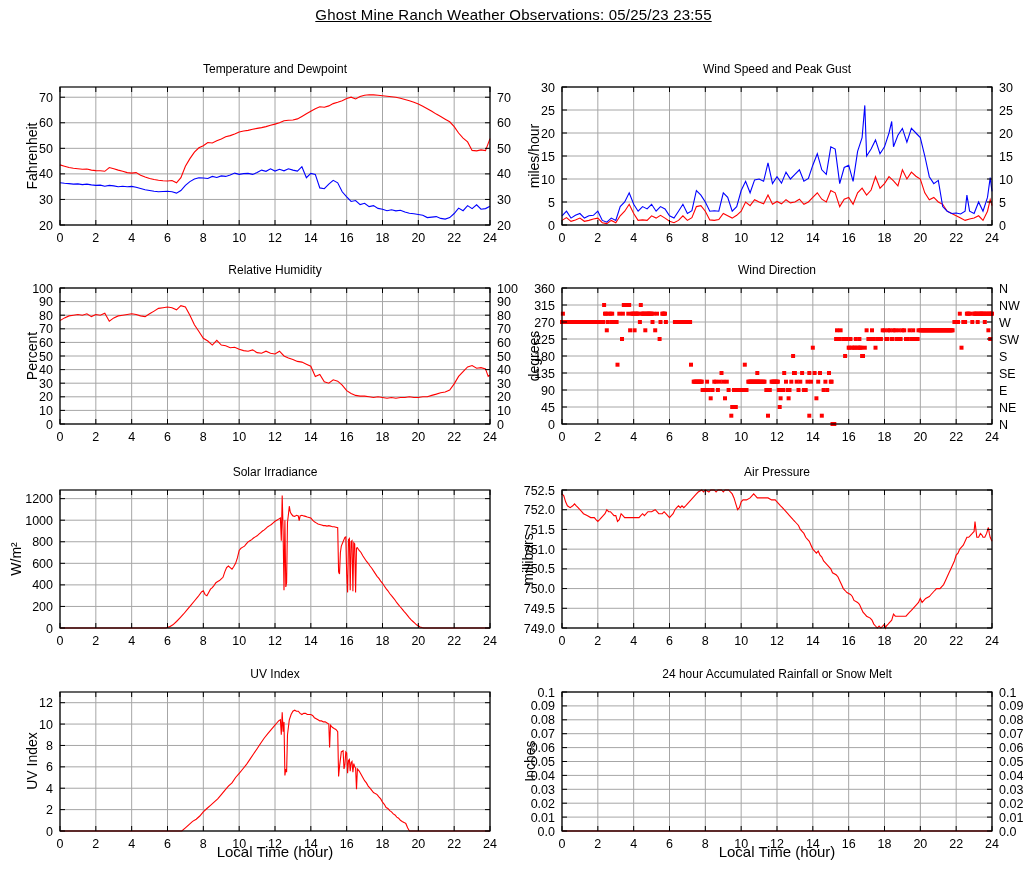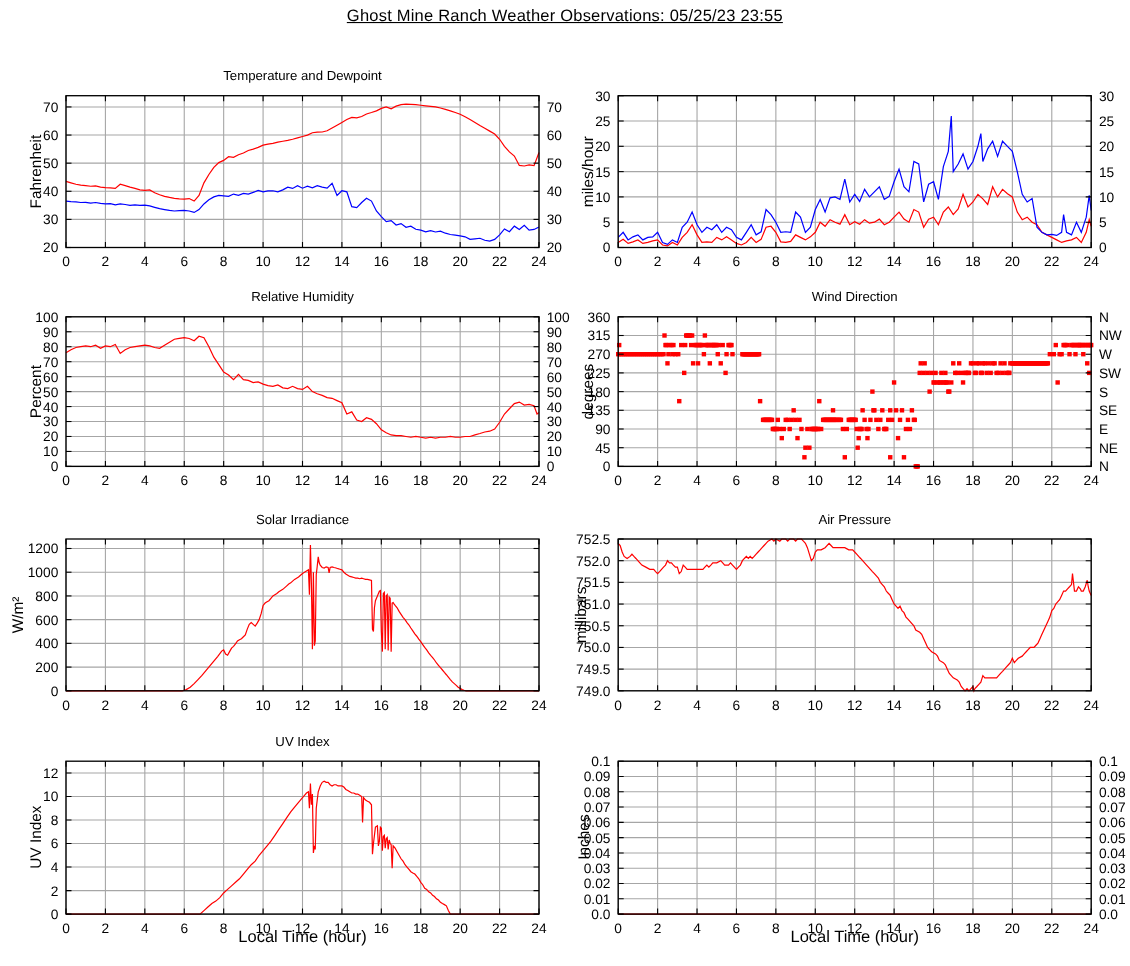--- a/index.html
+++ b/index.html
@@ -1113,25 +1113,27 @@
         <text x="555" y="710.4" text-anchor="end" class="tick">0.09</text>
         <text x="999" y="710.4" text-anchor="start" class="tick">0.09</text>
         <line x1="562" y1="692" x2="567" y2="692" stroke="#000"></line>
         <line x1="992" y1="692" x2="987" y2="692" stroke="#000"></line>
         <text x="555" y="696.5" text-anchor="end" class="tick">0.1</text>
         <text x="999" y="696.5" text-anchor="start" class="tick">0.1</text>
       </g>
     </svg>
 
   <div class="chart-title" style="left:60px;top:62px;width:430px">Temperature and Dewpoint</div>
+  <div class="chart-title" style="left:562px;top:62px;width:430px">Wind Speed and Peak Gust</div>
   <div class="chart-title" style="left:60px;top:263px;width:430px">Relative Humidity</div>
   <div class="chart-title" style="left:562px;top:263px;width:430px">Wind Direction</div>
   <div class="chart-title" style="left:60px;top:465px;width:430px">Solar Irradiance</div>
   <div class="chart-title" style="left:562px;top:465px;width:430px">Air Pressure</div>
   <div class="chart-title" style="left:60px;top:667px;width:430px">UV Index</div>
+  <div class="chart-title" style="left:562px;top:667px;width:430px">24 hour Accumulated Rainfall or Snow Melt</div>
 
   <div class="ylabel" style="left:32px;top:156px">Fahrenheit</div>
   <div class="ylabel" style="left:534px;top:156px">miles/hour</div>
   <div class="ylabel" style="left:32px;top:356px">Percent</div>
   <div class="ylabel" style="left:534px;top:356px">degrees</div>
   <div class="ylabel" style="left:16px;top:559px">W/m²</div>
   <div class="ylabel" style="left:528px;top:559px">millibars</div>
   <div class="ylabel" style="left:32px;top:761px">UV Index</div>
   <div class="ylabel" style="left:530px;top:761px">Inches</div>
 

